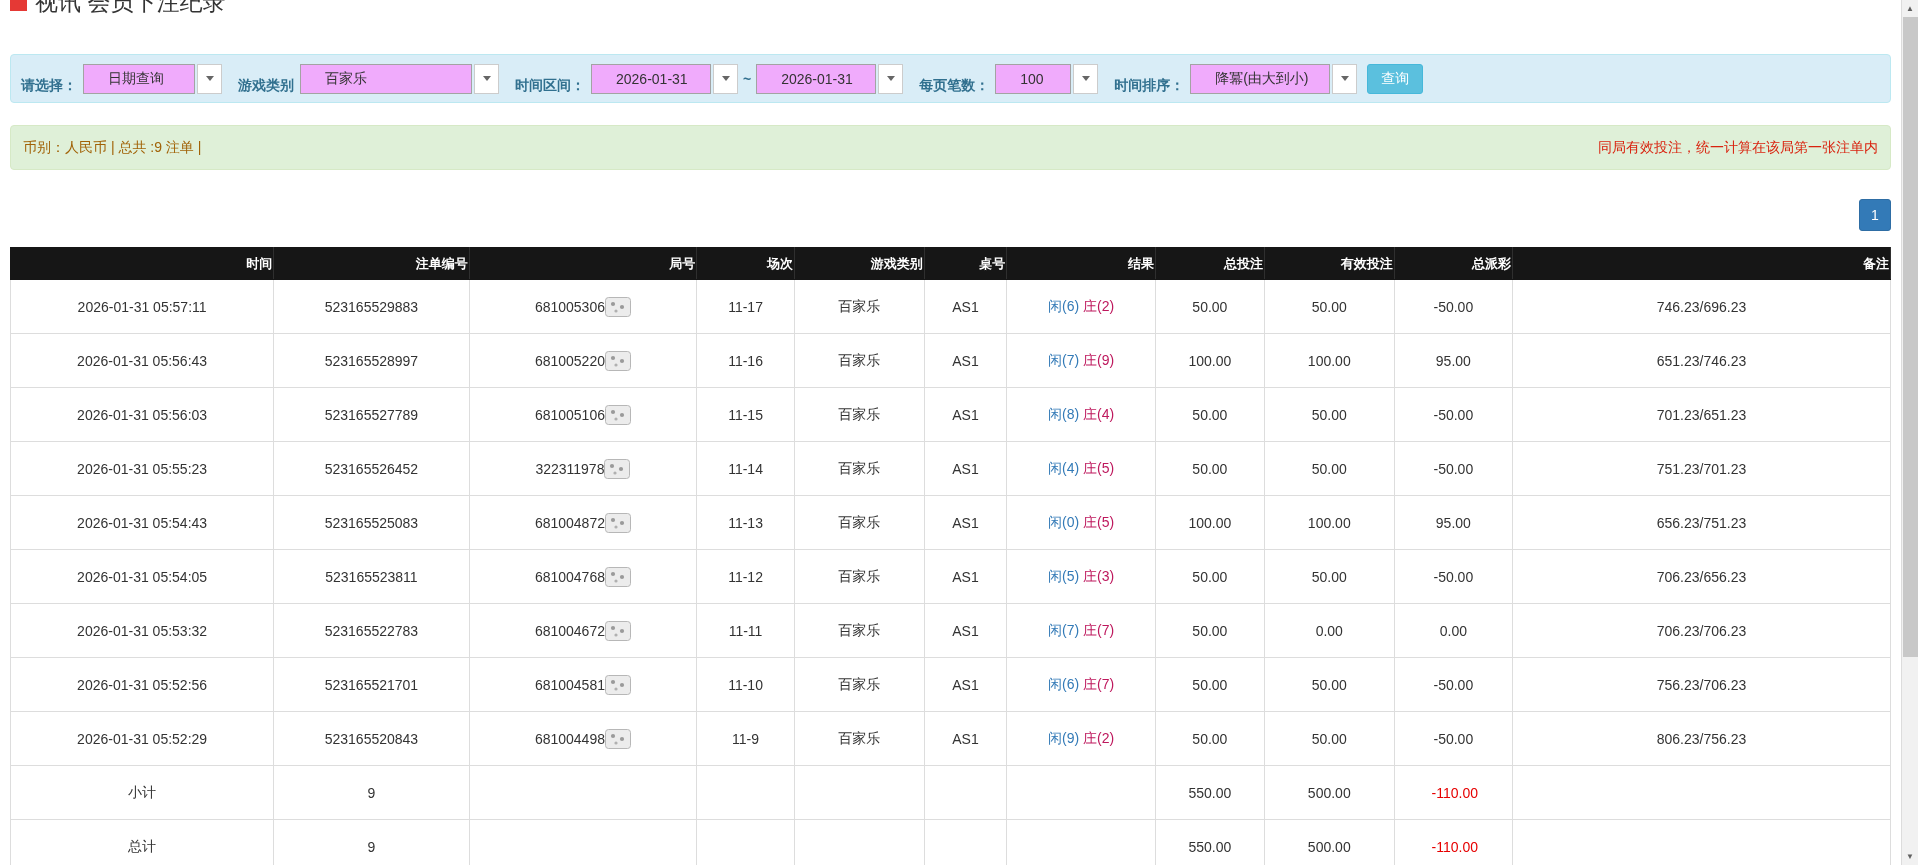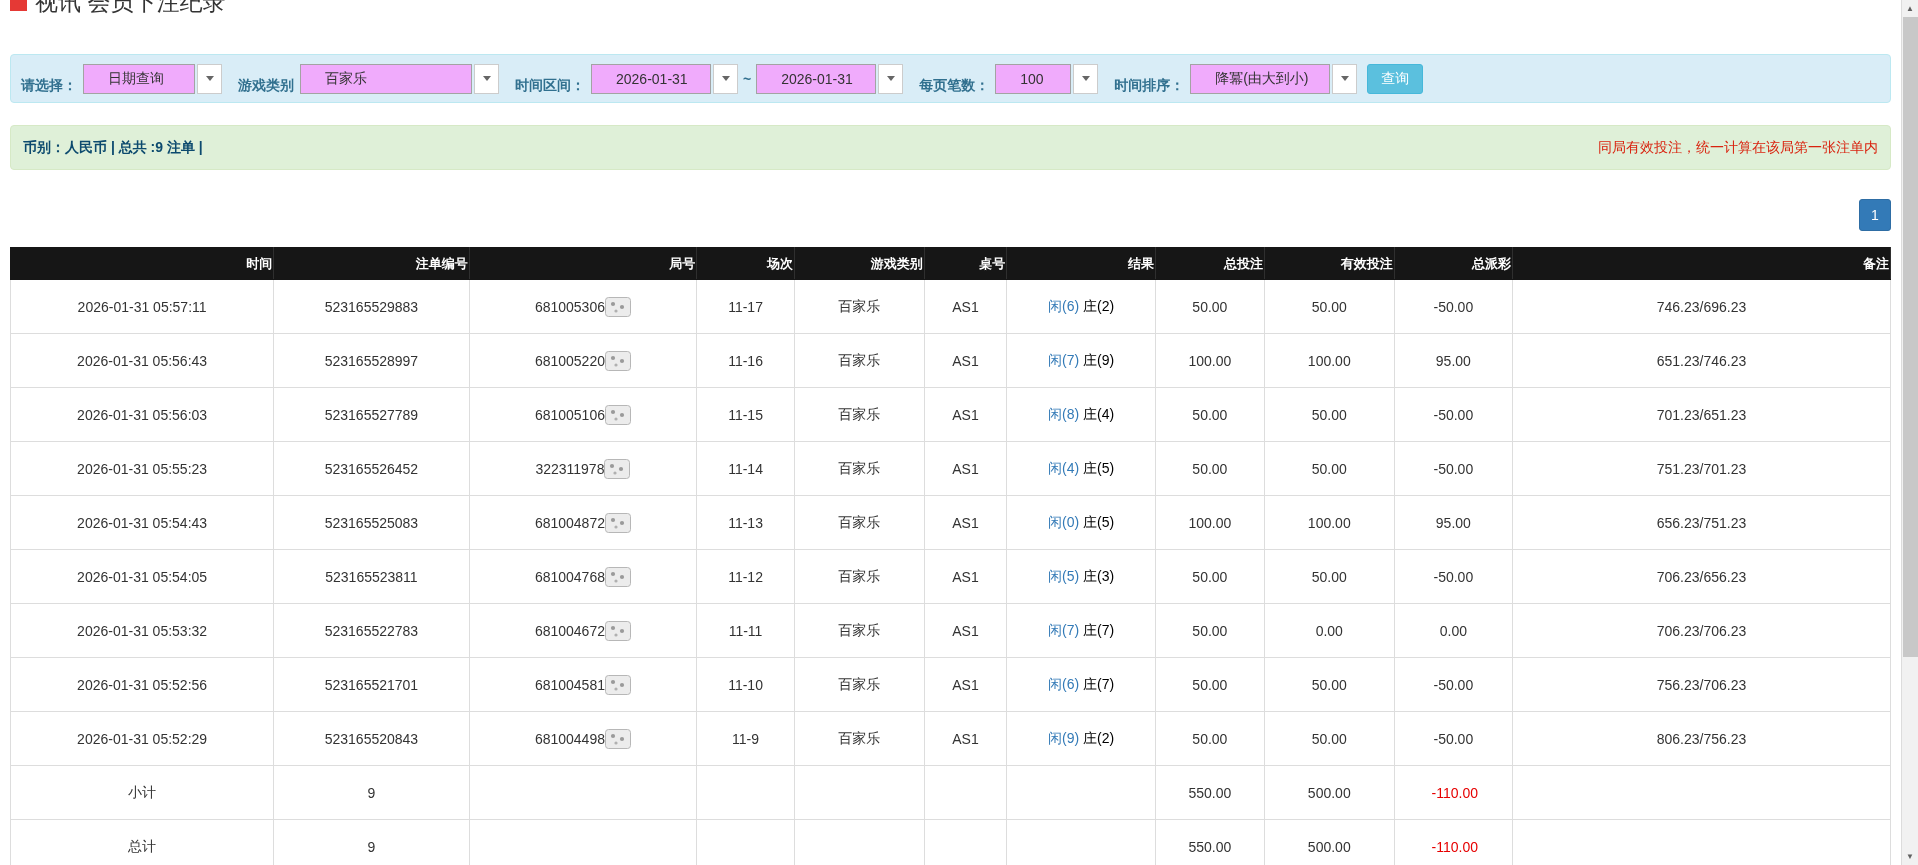--- a/index.html
+++ b/index.html
@@ -47,21 +47,21 @@
     border-radius: 3px; font-size: 14px; cursor: pointer;
     font-family: inherit;
   }
 
   
   .summary-bar {
     margin-top: 22px; height: 45px;
     background: #dff0d8; border: 1px solid #d6e9c6; border-radius: 4px;
     padding: 0 12px; display: flex; align-items: center; justify-content: space-between;
   }
-  .summary-left { color: #0c4a6e; font-weight: bold; }
+  .summary-left { color: #a16207; }
   .summary-right { color: #d9230f; }
 
   
   .pagination-top { margin-top: 29px; display: flex; justify-content: flex-end; }
   .page-btn {
     min-width: 32px; height: 32px; padding: 0 10px;
     background: #337ab7; border: 1px solid #2e6da4; color: #fff;
     display: flex; align-items: center; justify-content: center;
     font-size: 14px; border-radius: 3px; cursor: pointer; font-family: inherit;
   }
@@ -74,21 +74,21 @@
     text-align: right;
   }
   .records tbody td {
     background: #fff; border: 1px solid #ddd; height: 54px;
     text-align: center; font-size: 14px; color: #333; padding: 0 4px;
     overflow: hidden; white-space: nowrap;
   }
   .round-wrap { display: inline-flex; align-items: center; }
   .replay-icon { display: inline-flex; cursor: pointer; }
   .res-player { color: #337ab7; }
-  .res-banker { color: #000000; }
+  .res-banker { color: #be185d; }
   .val-blue { color: #337ab7; }
   .val-red { color: #e00000; }
   .tfoot-row td {
     background: #9d9d9d; color: #fff; border: 1px solid #ddd;
     height: 30px; text-align: center; font-size: 14px; padding: 0 4px;
   }
   .tfoot-total td { border-top: 6px solid #fff; }
   .tfoot-row td.val-red { color: #e60000; padding-left: 7px; }
 
   

